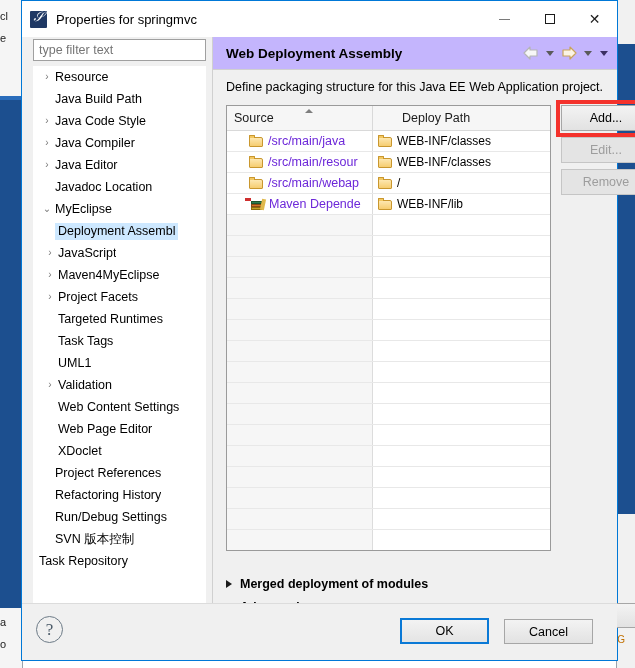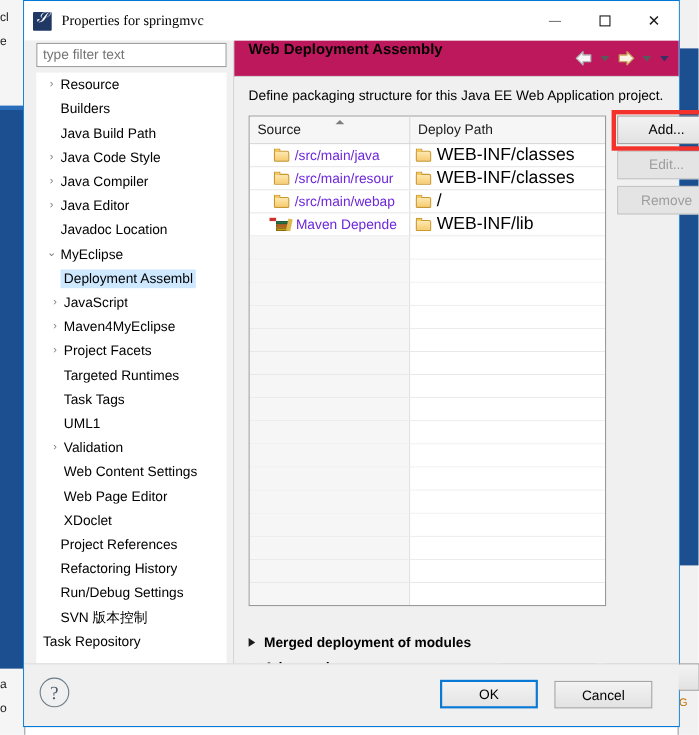--- a/index.html
+++ b/index.html
@@ -73,21 +73,21 @@
     background: #1f3864; position: relative; border-radius: 1px;
     display: inline-block;
   }
   .title-icon:after {
     content: "\1D4AE";
     position: absolute; left: 0; top: -2px; width: 17px;
     text-align: center; color: #ffffff; font-size: 13px;
     font-family: "DejaVu Serif", serif; font-style: italic;
   }
   .title-text {
-    font-size: 13px; color: #000; font-family: Liberation Serif, serif;
+    font-size: 13px; color: #000; font-family: Liberation Sans, sans-serif;
   }
   .win-btns { position: absolute; right: 0; top: 0; display: flex; height: 36px; }
   .win-btn {
     width: 45px; height: 36px; display: flex; align-items: center; justify-content: center;
     font-size: 11px; color: #2b2b2b;
   }
   .glyph-min { display:block; width:11px; height:1px; background:#7a7a7a; }
   .glyph-max { display:block; width:10px; height:10px; border:1.4px solid #1b1b1b; box-sizing:border-box; }
   .glyph-close { font-size:14px; line-height:14px; color:#1b1b1b; font-family:"Liberation Sans",sans-serif; }
 
@@ -155,22 +155,22 @@
     background: #d0d0d0;
   }
 
   
   #right-pane {
     position: absolute; left: 191px; top: 0; width: 404px; height: 568px;
     background: #f0f0f0;
   }
   #page-header {
     position: absolute; left: 0; top: 0; width: 404px; height: 32px;
-    background: #be185d; border-bottom: 1px solid #d0d0d0;
-    display: flex; align-items: flex-start;
+    background: #c4b5fd; border-bottom: 1px solid #d0d0d0;
+    display: flex; align-items: center;
   }
   #page-title {
     font-size: 13.5px; font-weight: bold; color: #000;
     margin-left: 13px; font-family: "Liberation Sans", sans-serif;
   }
   .nav-group {
     position: absolute; right: 6px; top: 0; height: 32px;
     display: flex; align-items: center; gap: 2px;
   }
   .nav-arrow { width: 20px; height: 20px; position: relative; }
@@ -197,36 +197,36 @@
   #table-head {
     display: flex; height: 24px; background: #f6f6f6;
     border-bottom: 1px solid #d9d9d9;
   }
   .th {
     font-size: 12.5px; color: #1b1b1b; display: flex; align-items: center;
     padding-left: 7px; box-sizing: border-box; position: relative;
     font-family: "Liberation Sans", sans-serif;
   }
   .th.c1 { width: 146px; border-right: 1px solid #d9d9d9; }
-  .th.c2 { flex: 1; }
+  .th.c2 { flex: 1; margin-left: 22px; }
   .sort-ind {
     position: absolute; left: 78px; top: 3px; width: 0; height: 0;
     border-left: 4px solid transparent; border-right: 4px solid transparent;
     border-bottom: 4px solid #7e7e7e;
   }
   .trow { display: flex; height: 20px; border-bottom: 1px solid #e8e8e8; }
   .trow .c1 {
     width: 146px; box-sizing: border-box; border-right: 1px solid #dcdcdc;
     display: flex; align-items: center; overflow: hidden; white-space: nowrap;
     font-size: 12.5px; color: #6d28d9; padding-left: 22px;
     font-family: "Liberation Sans", sans-serif;
   }
   .trow .c2 {
     flex: 1; box-sizing: border-box; display: flex; align-items: center;
-    overflow: hidden; white-space: nowrap; font-size: 16px; color: #000;
+    overflow: hidden; white-space: nowrap; font-size: 12px; color: #000;
     padding-left: 5px; font-family: "Liberation Sans", sans-serif;
   }
   .trow.empty .c1 { background: #f6f6f6; }
   .trow.empty .c2 { background: #ffffff; }
 
   .ico-folder {
     flex: 0 0 15px; width: 15px; height: 13px; margin-right: 4px; position: relative;
   }
   .ico-folder:before {
     content:""; position:absolute; left:0; top:2px; width:14px; height:10px;
@@ -362,24 +362,20 @@
 
     <div id="left-pane">
       <input id="filter-input" type="text" placeholder="type filter text" style="">
       <div id="tree-wrap">
           <div class="tree-item lvl0">
             <span class="twisty">›</span>
             <span class="lbl">Resource</span>
           </div>
           <div class="tree-item lvl0">
             <span class="twisty"></span>
-            <span class="lbl">Builders</span>
-          </div>
-          <div class="tree-item lvl0">
-            <span class="twisty"></span>
             <span class="lbl">Java Build Path</span>
           </div>
           <div class="tree-item lvl0">
             <span class="twisty">›</span>
             <span class="lbl">Java Code Style</span>
           </div>
           <div class="tree-item lvl0">
             <span class="twisty">›</span>
             <span class="lbl">Java Compiler</span>
           </div>

